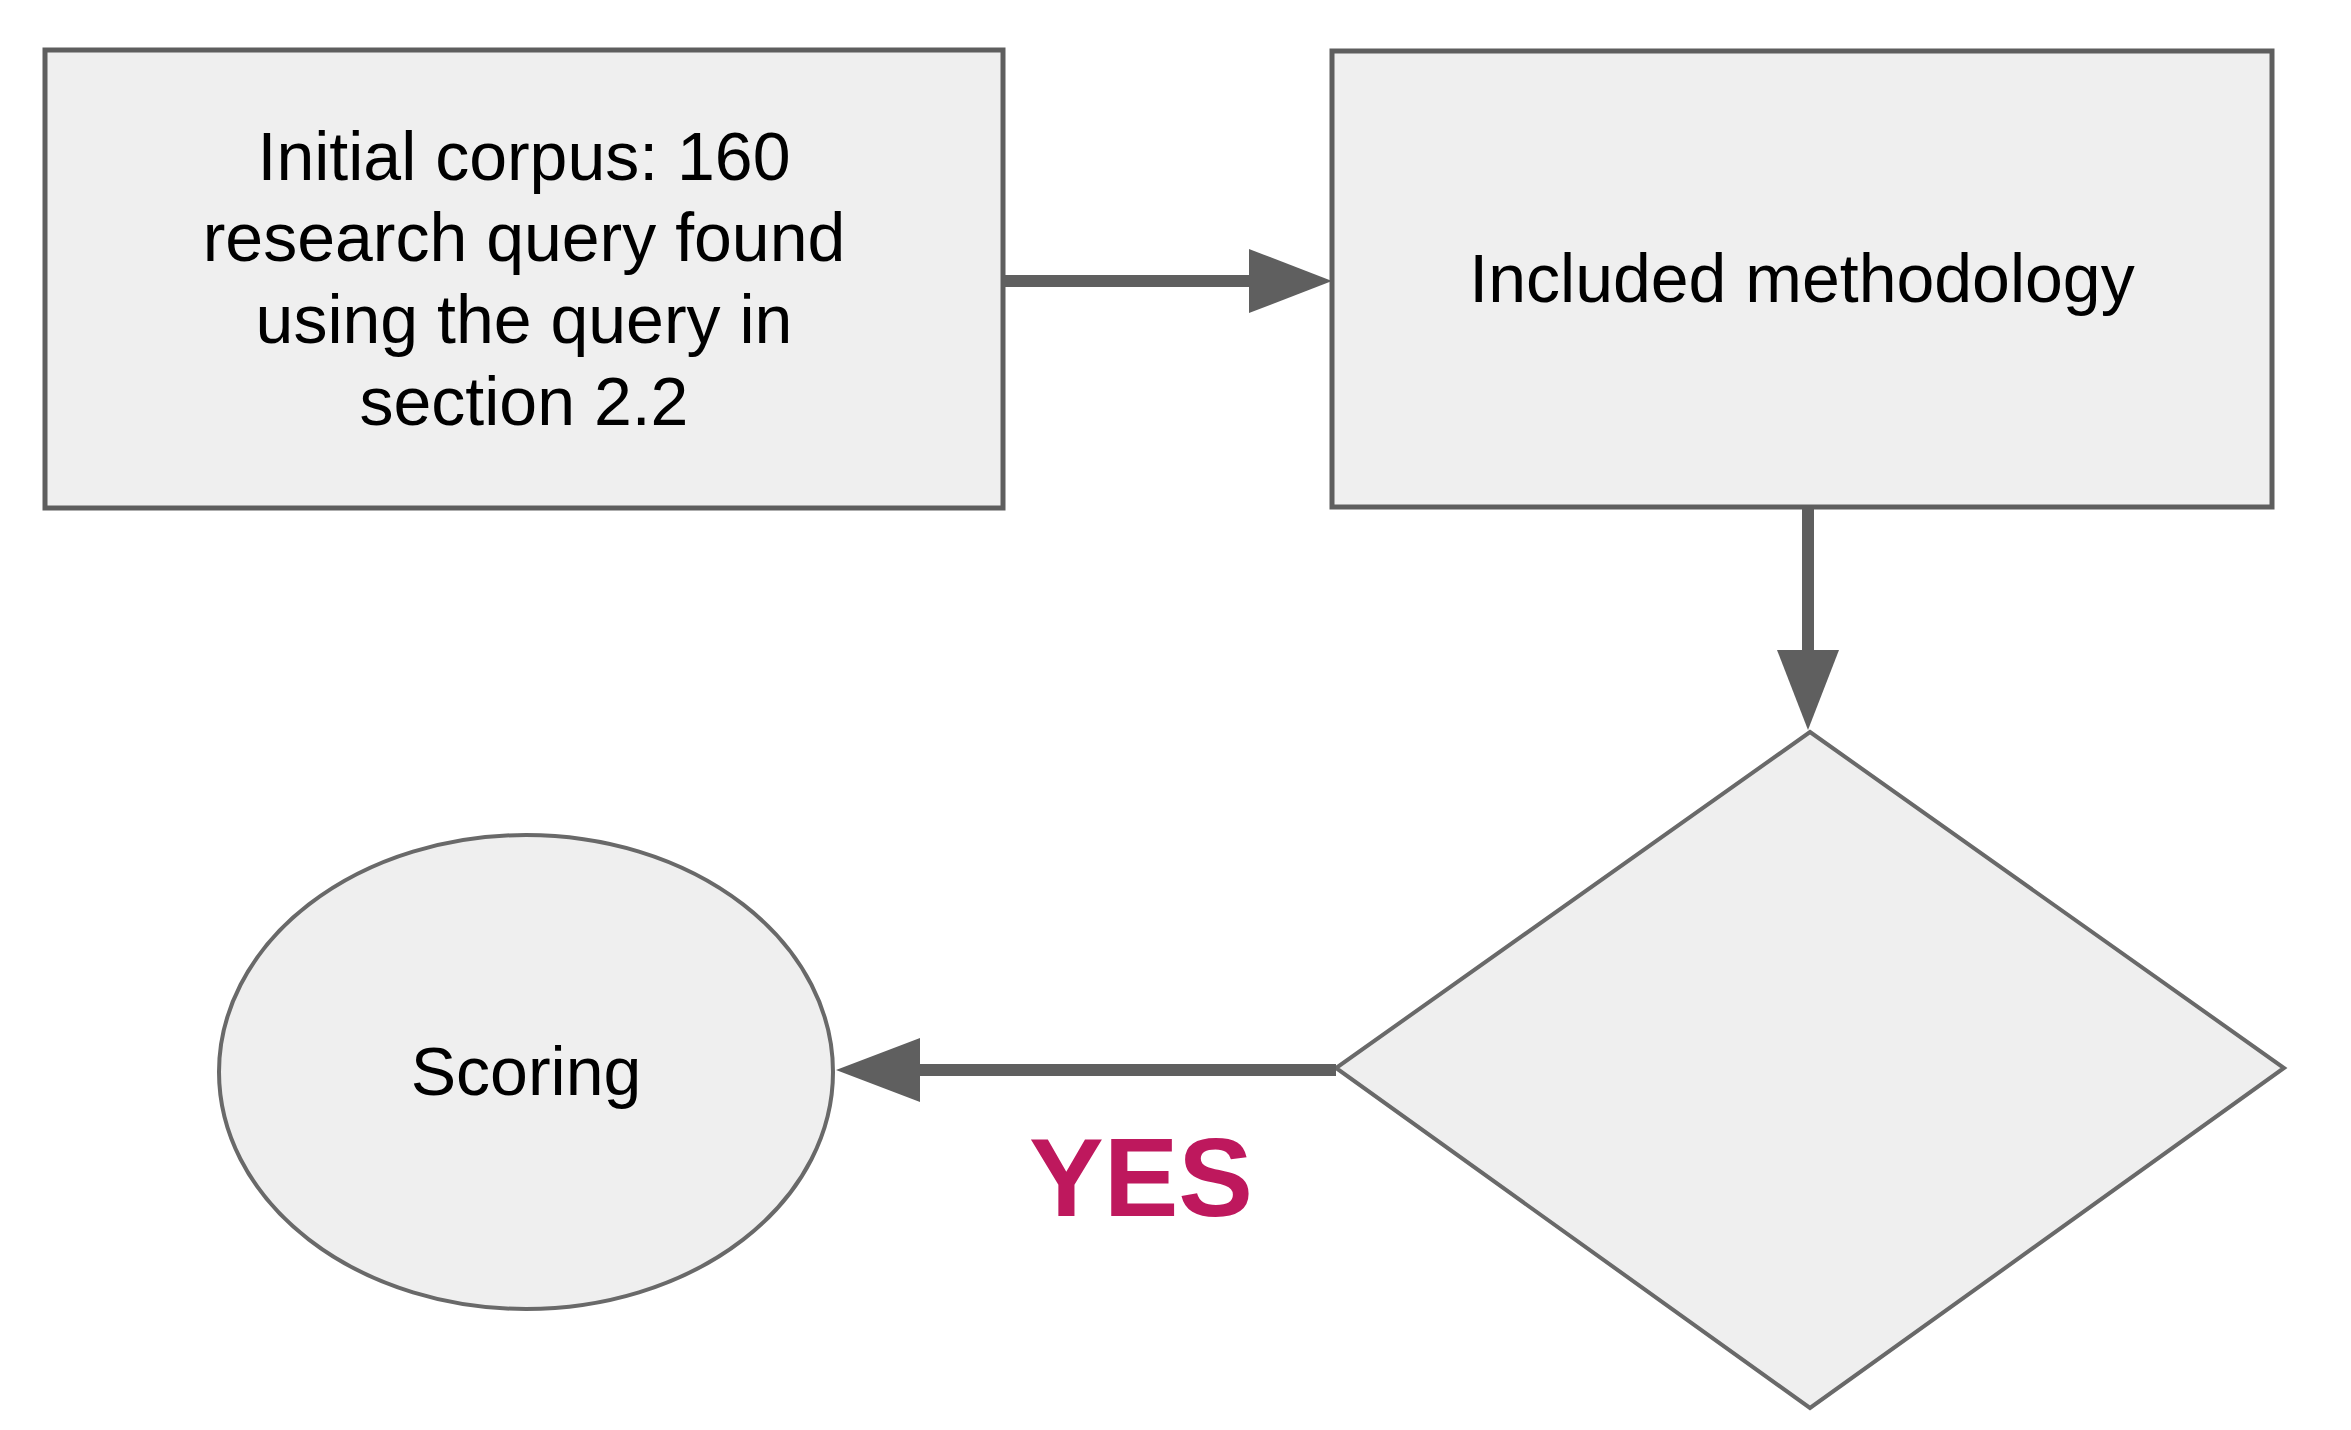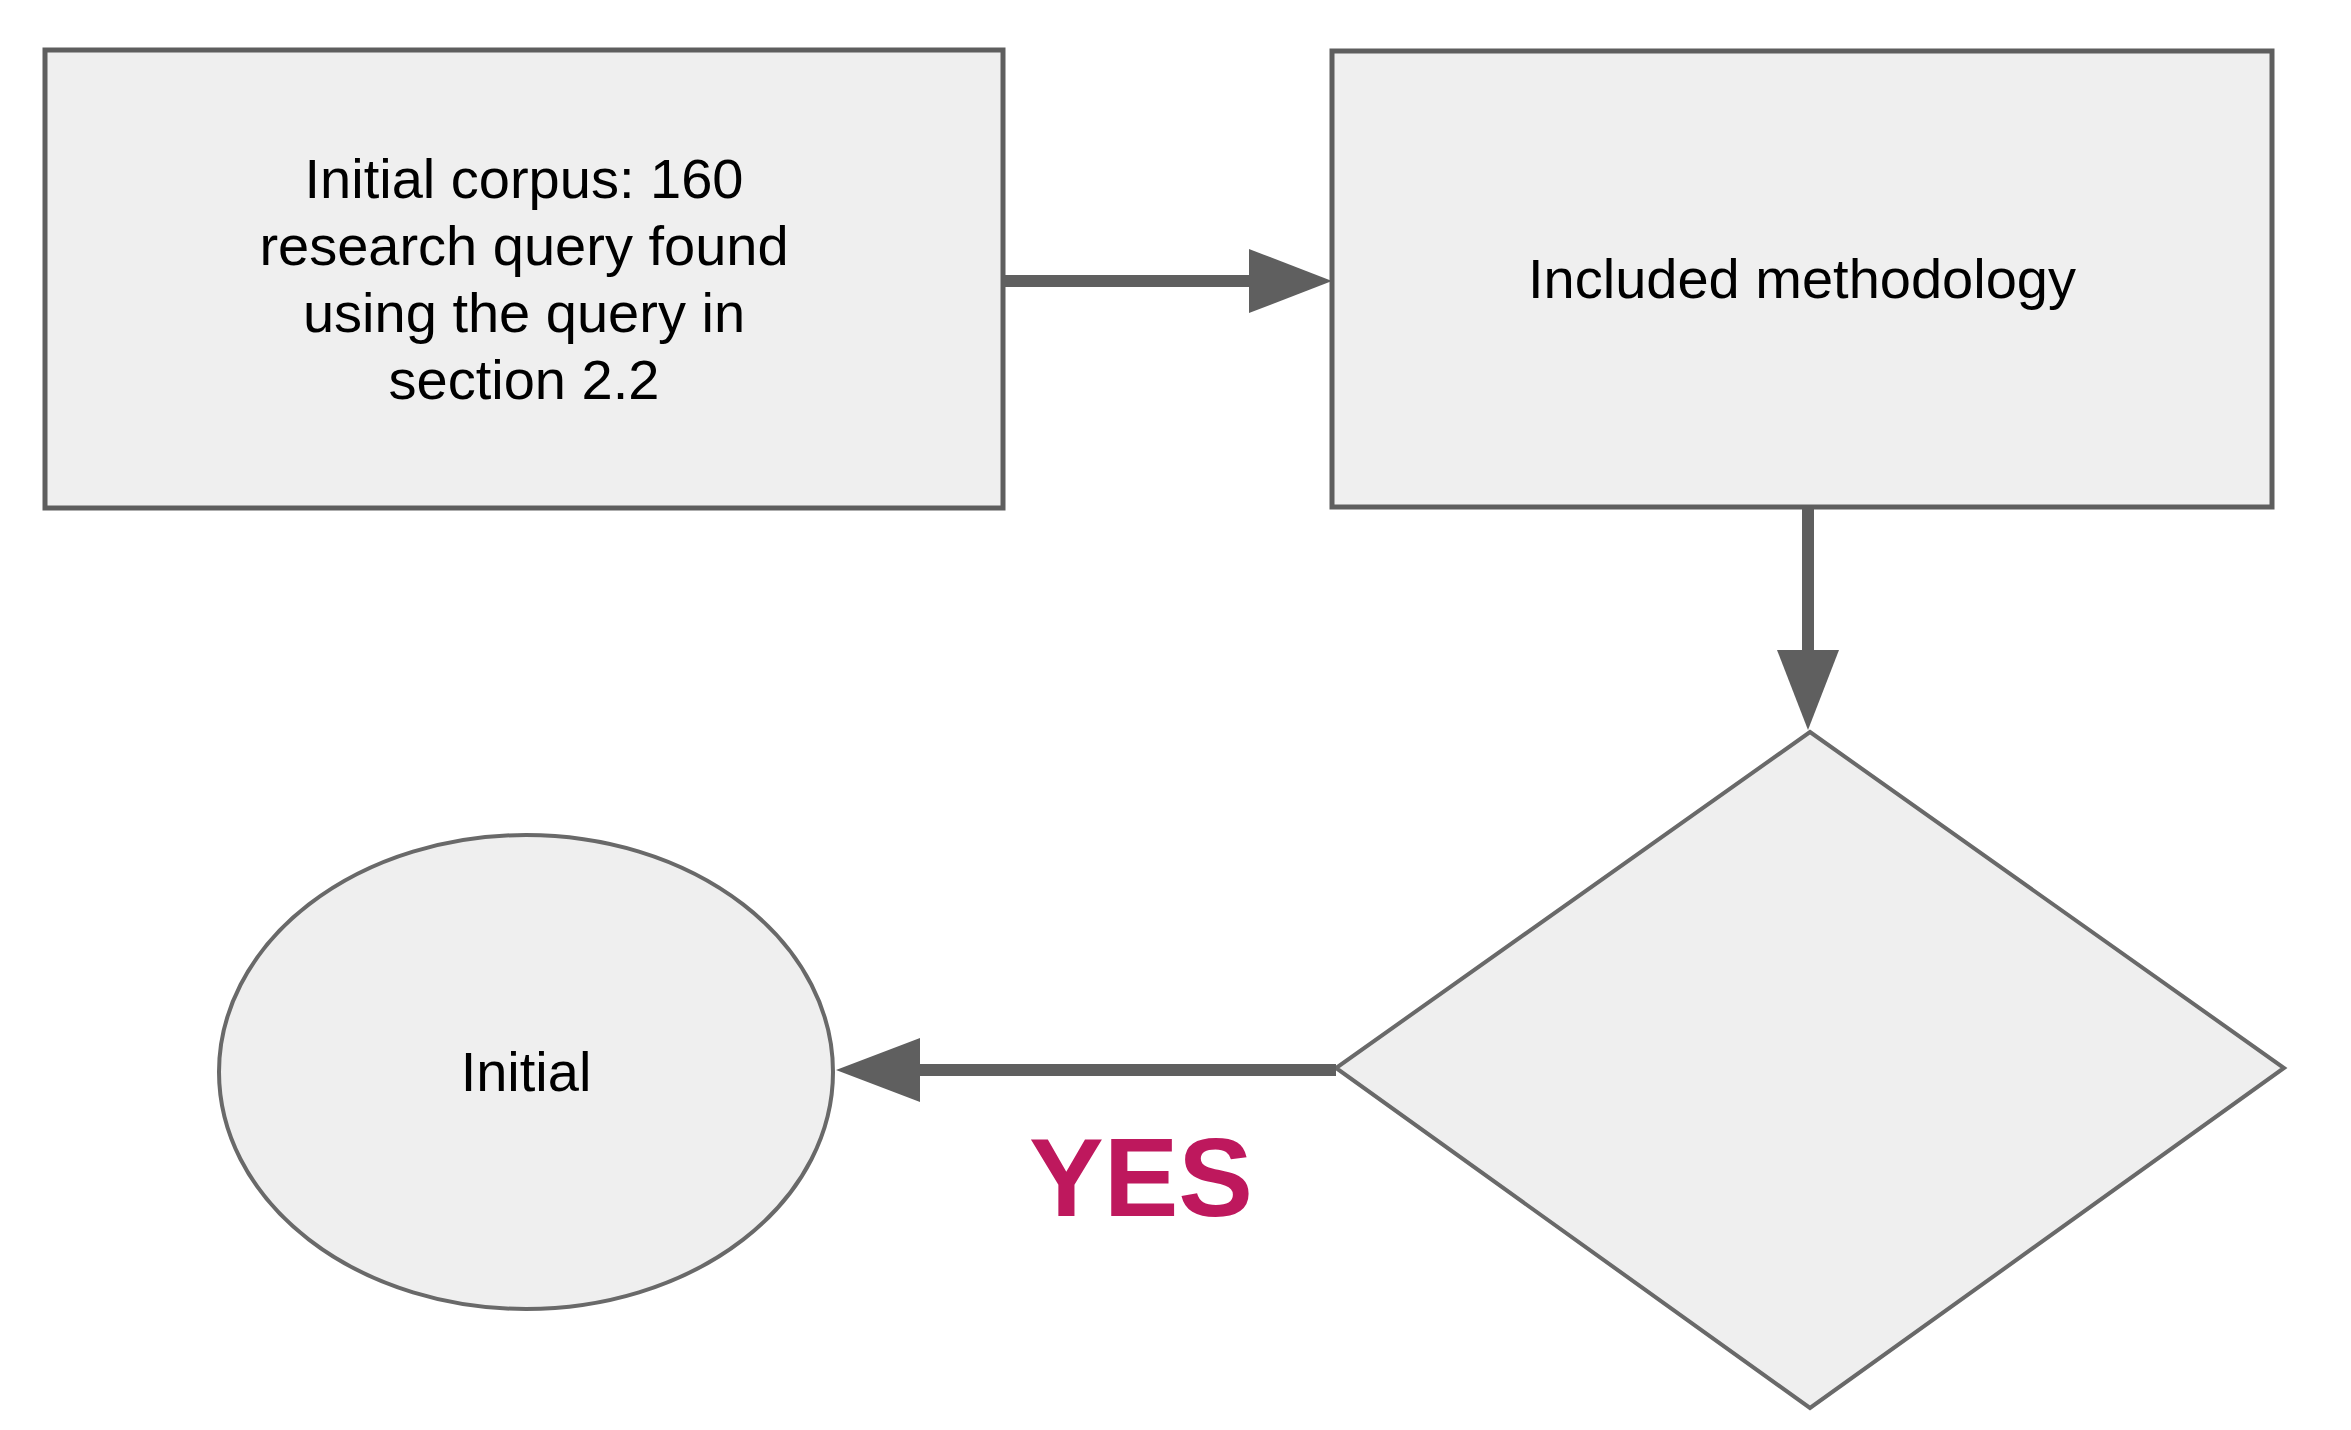--- a/index.html
+++ b/index.html
@@ -23,21 +23,21 @@
     height: 1430px;
   }
   .node-label {
     position: absolute;
     display: flex;
     flex-direction: column;
     align-items: center;
     justify-content: center;
     text-align: center;
     color: #000000;
-    font-size: 56px;
+    font-size: 68px;
     line-height: 1.2;
     pointer-events: none;
   }
   .node-label span { display: block; white-space: nowrap; }
   .edge-label {
     position: absolute;
     display: flex;
     align-items: center;
     justify-content: center;
     font-size: 112px;
@@ -87,18 +87,18 @@
     <span>using the query in</span>
     <span>section 2.2</span>
   </div>
 
   <div class="node-label lbl-scoring">
     <span>Included methodology</span>
   </div>
 
 
   <div class="node-label lbl-included">
-    <span>Initial</span>
+    <span>Scoring</span>
   </div>
 
   <div class="edge-label lbl-yes" style="color: #be185d; font-weight: bold;">YES</div>
 
 </div>
 
 </body></html>

